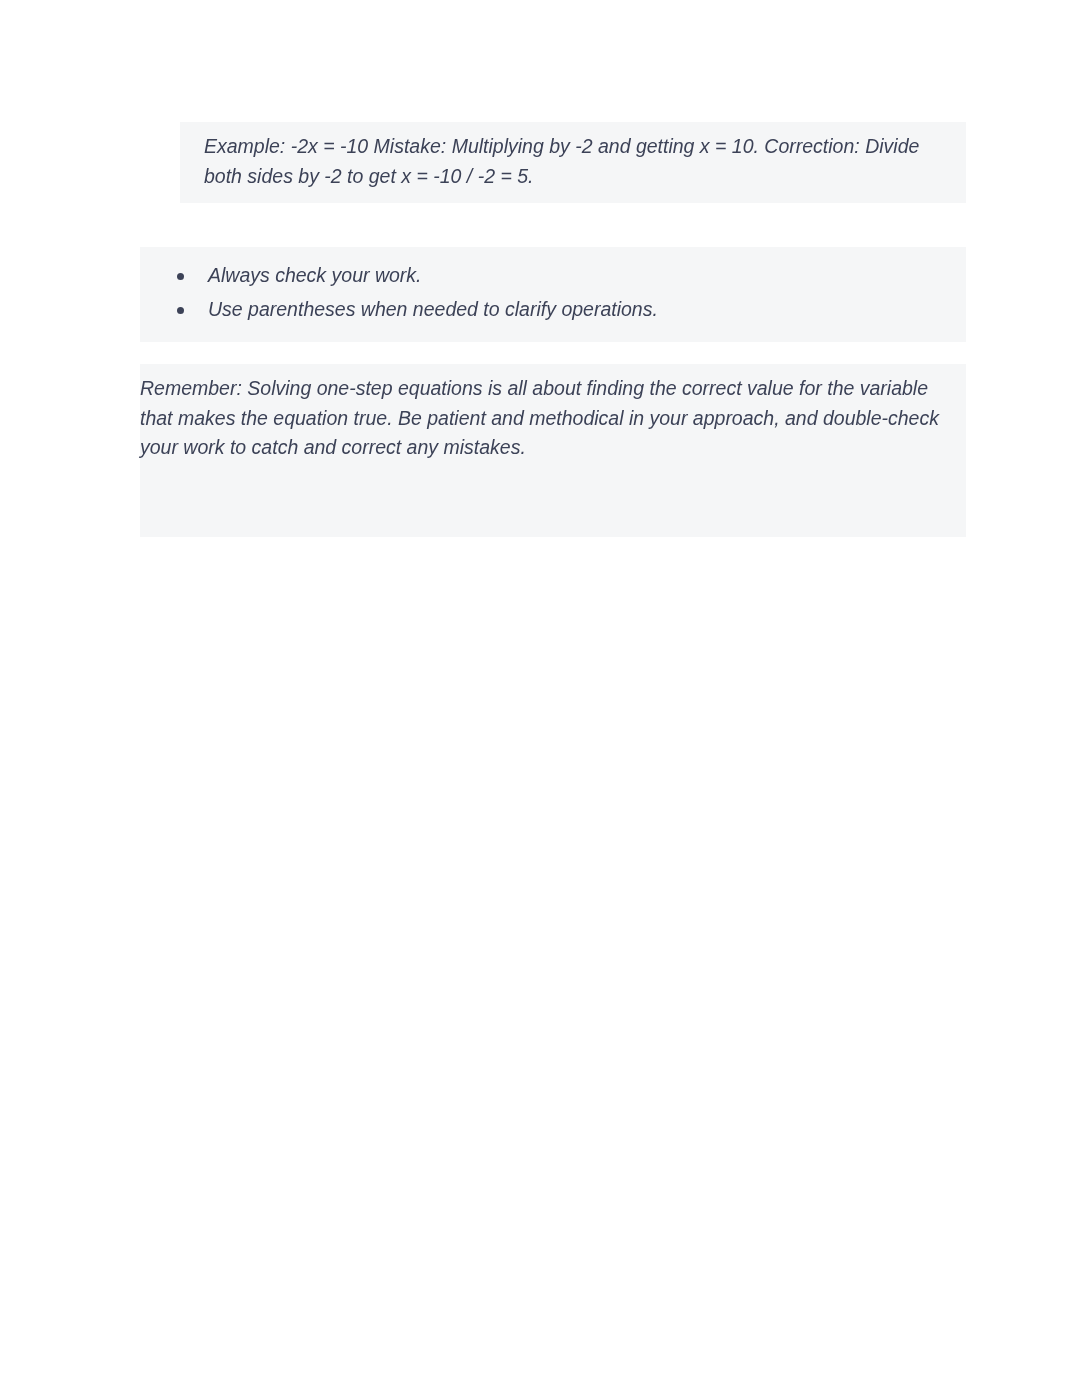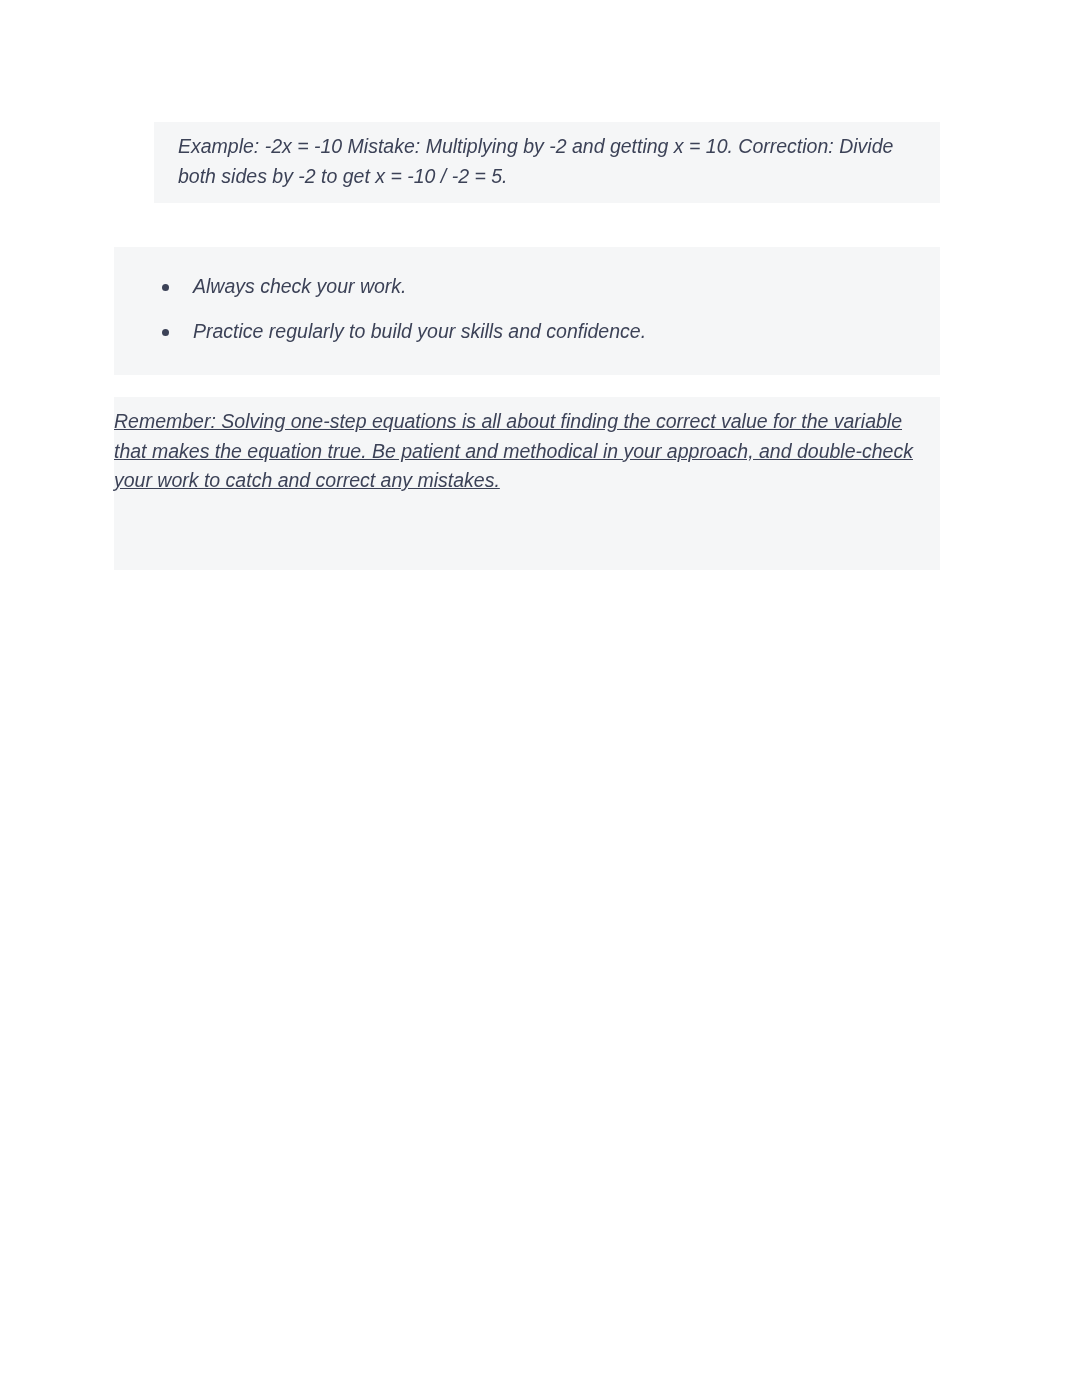--- a/index.html
+++ b/index.html
@@ -17,21 +17,21 @@
   .page {
     position: relative;
     width: 1080px;
     height: 1397px;
     background: #ffffff;
     overflow: hidden;
   }
 
   .content {
     position: absolute;
-    left: 114px;
+    left: 140px;
     top: 122px;
     width: 826px;
   }
 
   
   .block {
     background: #f5f6f7;
     font-style: italic;
     color: #3c4257;
     font-size: 19.5px;
@@ -63,39 +63,38 @@
   }
   .tips-list {
     margin: 0;
     padding: 0;
     list-style: none;
   }
   .tips-list li {
     position: relative;
     padding-left: 64px;
     line-height: 29.5px;
-    margin: 15px;
+    margin: 4px;
   }
   .bullet-dot {
     position: absolute;
     left: 33px;
     top: 12px;
     width: 7px;
     height: 7px;
     border-radius: 50%;
     background: #3c4257;
   }
 
   .gap-c { height: 22px; }
 
   
   .remember-block {
     width: 826px;
     padding: 10px 6px 74px 0;
-    text-decoration: underline;
   }
   .remember-block p {
     margin: 0;
   }
 </style>
 </head>
 <body>
 
 <div class="page">
   <div class="content">
@@ -110,21 +109,21 @@
     <div class="gap-b"></div>
 
     <div class="block tips-list-block">
       <ul class="tips-list">
         <li>
           <span class="bullet-dot"></span>
           <span>Always check your work.</span>
         </li>
         <li>
           <span class="bullet-dot"></span>
-          <span>Practice regularly to build your skills and confidence.</span>
+          <span>Use parentheses when needed to clarify operations.</span>
         </li>
       </ul>
     </div>
 
     <div class="gap-c"></div>
 
     <div class="block remember-block">
       <p>Remember: Solving one-step equations is all about finding the correct value for the variable that makes the equation true. Be patient and methodical in your approach, and double-check your work to catch and correct any mistakes.</p>
     </div>
 

